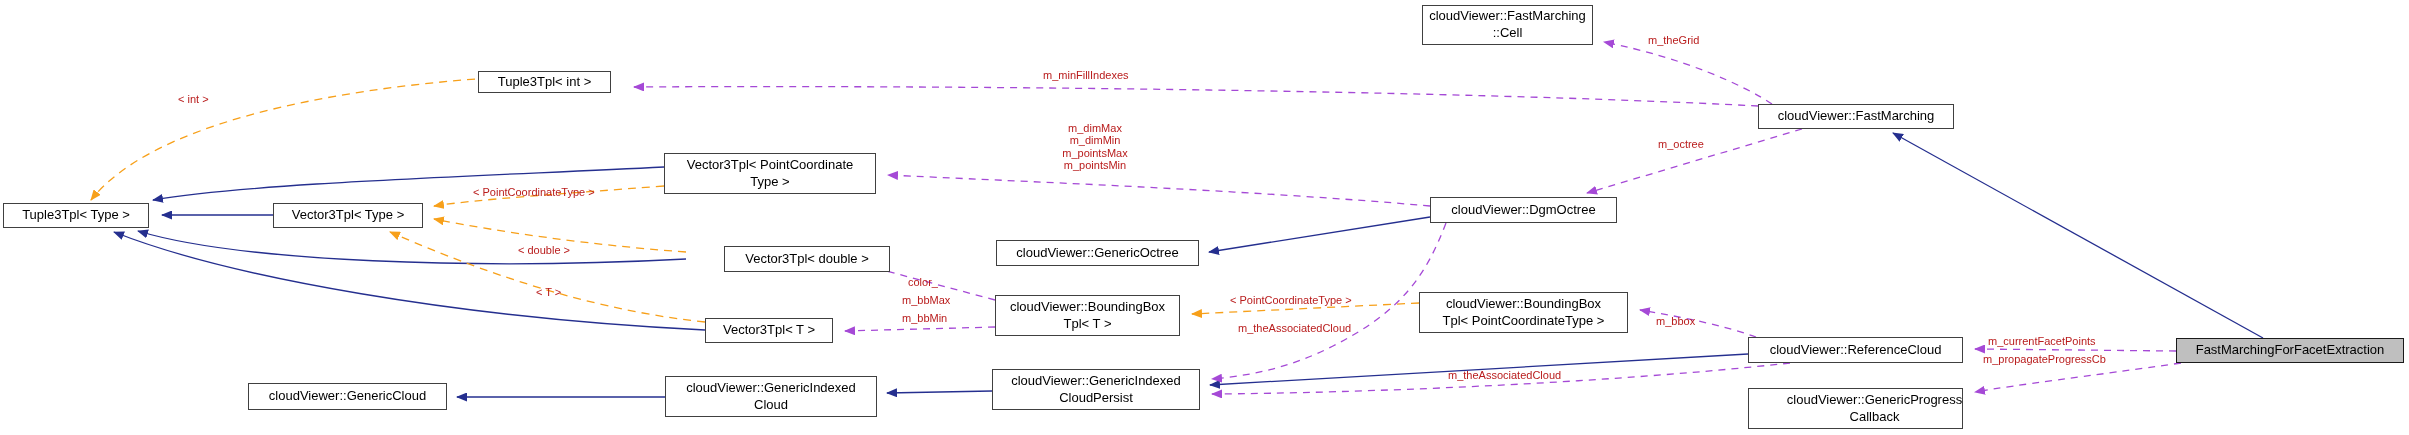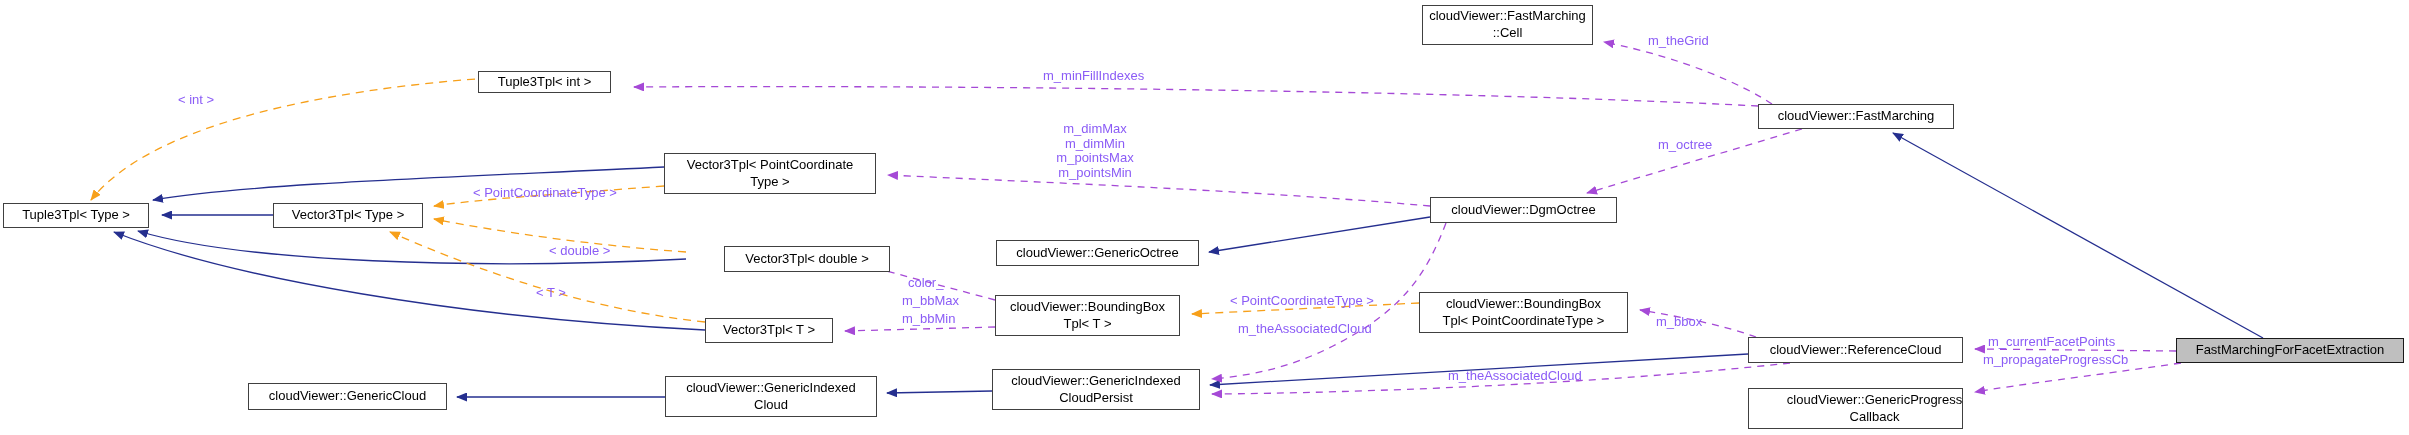--- a/index.html
+++ b/index.html
@@ -24,22 +24,22 @@
     white-space:pre-line;
     padding:0 6px;
     z-index:2;
   }
   .node.highlight{
     background:#bfbfbf;
     border:1.8px solid #1a1a1a;
   }
   .elabel{
     position:absolute;
-    color:#8b5cf6;
-    font-size:13px;
+    color:#b91c1c;
+    font-size:11px;
     line-height:1.13;
     white-space:pre-line;
     z-index:3;
   }
   .elabel.center{text-align:center;}
 </style>
 </head>
 <body>
 
 <div id="stage">
@@ -137,21 +137,21 @@
 
   <div class="elabel" style="left:178px;top:93px;">&lt; int &gt;</div>
   <div class="elabel" style="left:1648px;top:34px;">m_theGrid</div>
   <div class="elabel" style="left:1043px;top:69px;">m_minFillIndexes</div>
   <div class="elabel" style="left:1658px;top:138px;">m_octree</div>
   <div class="elabel center" style="left:1030px;top:122px;width:130px;">m_dimMax
 m_dimMin
 m_pointsMax
 m_pointsMin</div>
   <div class="elabel" style="left:473px;top:186px;">&lt; PointCoordinateType &gt;</div>
-  <div class="elabel" style="left:518px;top:244px;margin-left:31px;">&lt; double &gt;</div>
+  <div class="elabel" style="left:518px;top:244px;">&lt; double &gt;</div>
   <div class="elabel" style="left:536px;top:286px;">&lt; T &gt;</div>
   <div class="elabel" style="left:908px;top:263px;margin-top:13px;">color_</div>
   <div class="elabel" style="left:902px;top:294px;">m_bbMax</div>
   <div class="elabel" style="left:902px;top:312px;">m_bbMin</div>
   <div class="elabel" style="left:1230px;top:294px;">&lt; PointCoordinateType &gt;</div>
   <div class="elabel" style="left:1238px;top:322px;">m_theAssociatedCloud</div>
   <div class="elabel" style="left:1448px;top:369px;">m_theAssociatedCloud</div>
   <div class="elabel" style="left:1656px;top:315px;">m_bbox</div>
   <div class="elabel" style="left:1988px;top:335px;">m_currentFacetPoints</div>
   <div class="elabel" style="left:1983px;top:353px;">m_propagateProgressCb</div>

